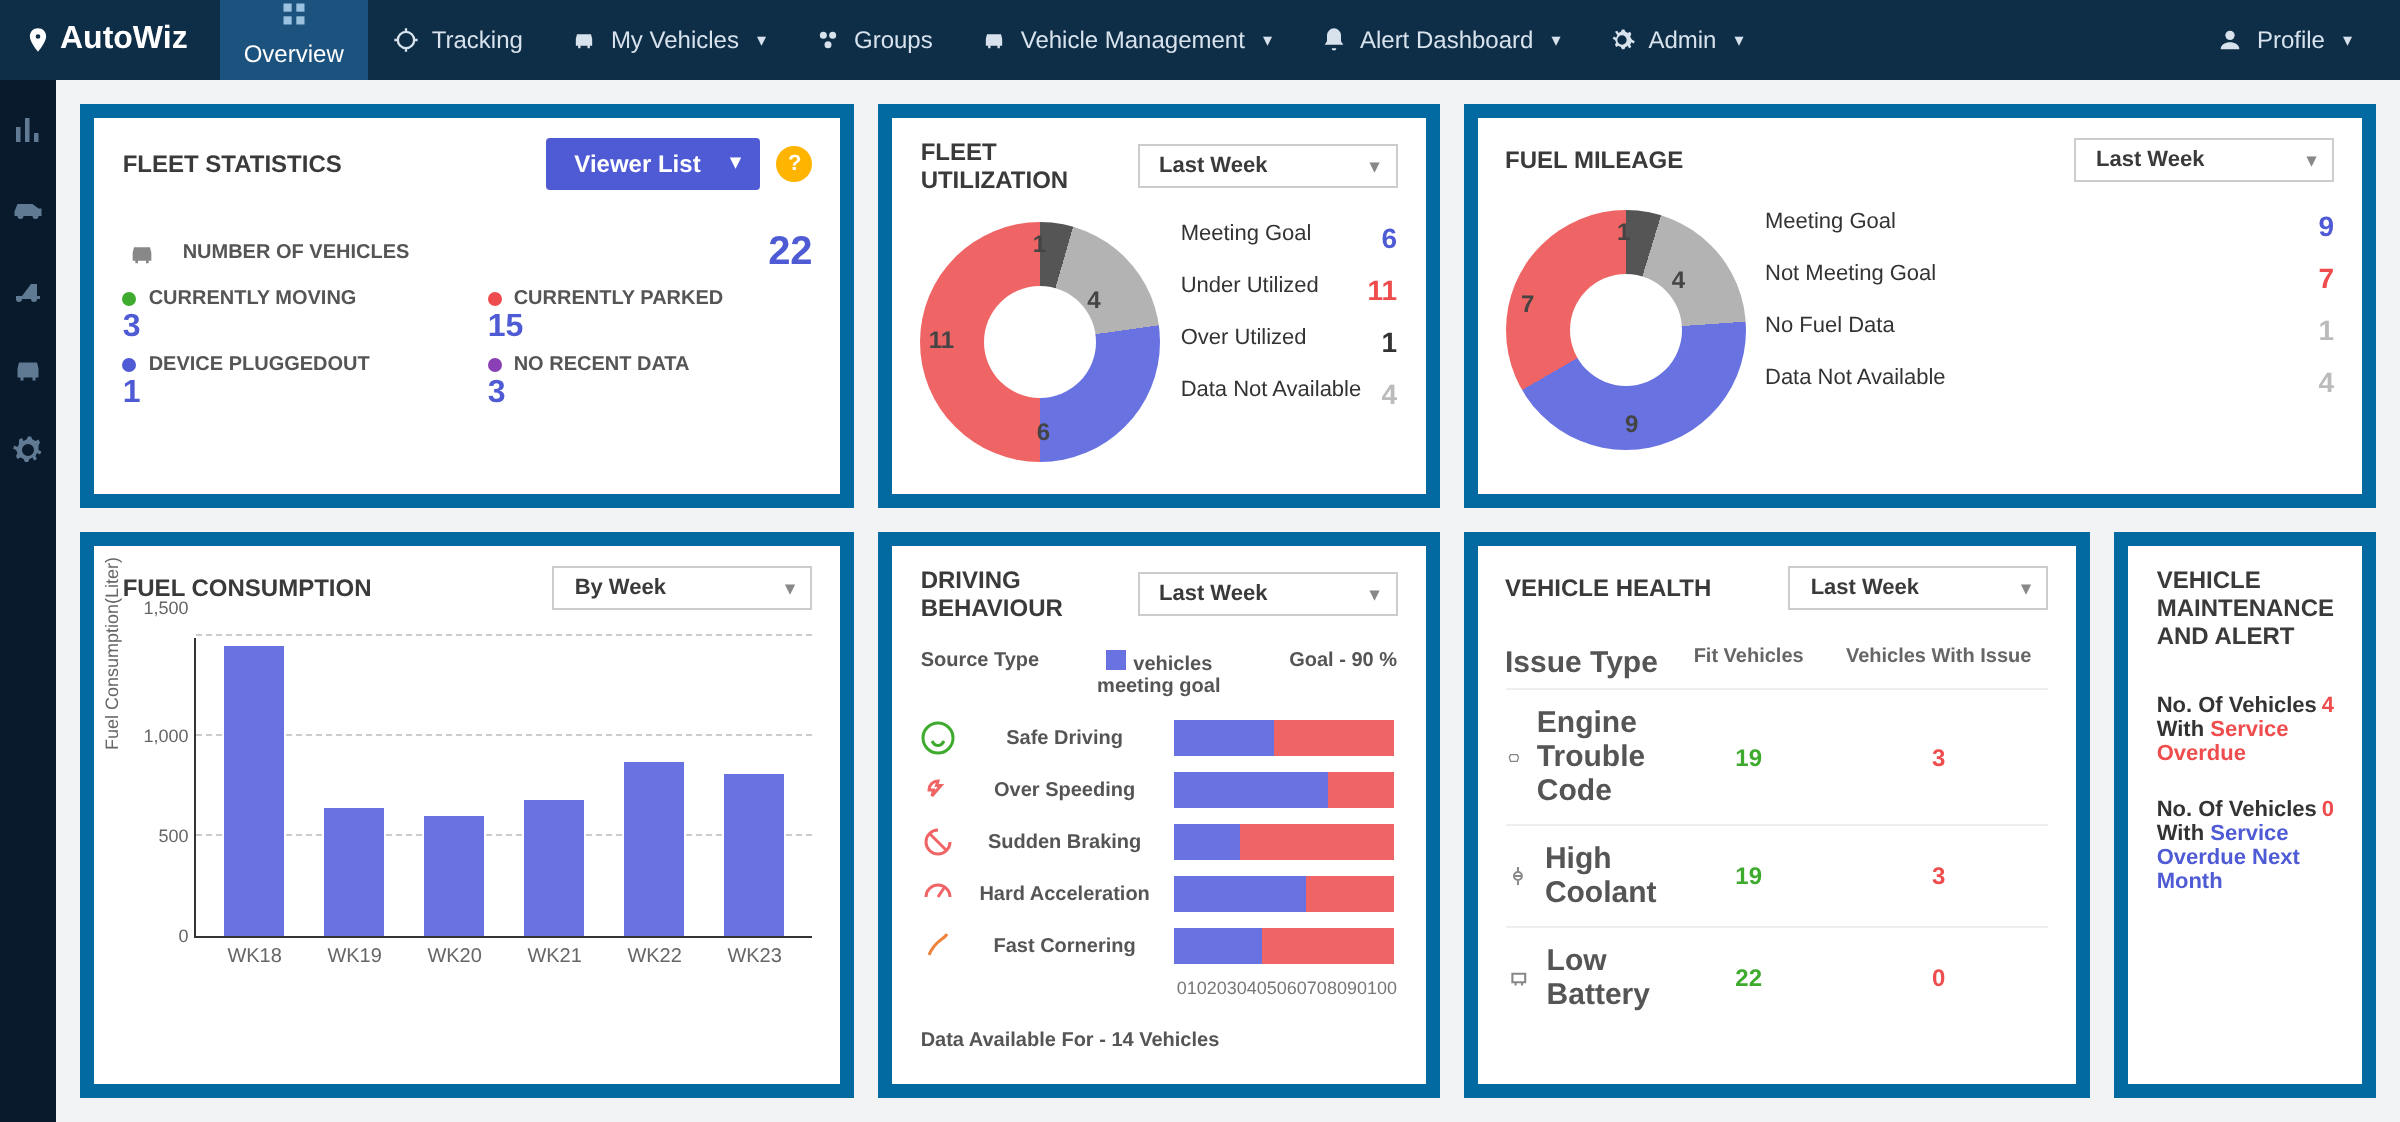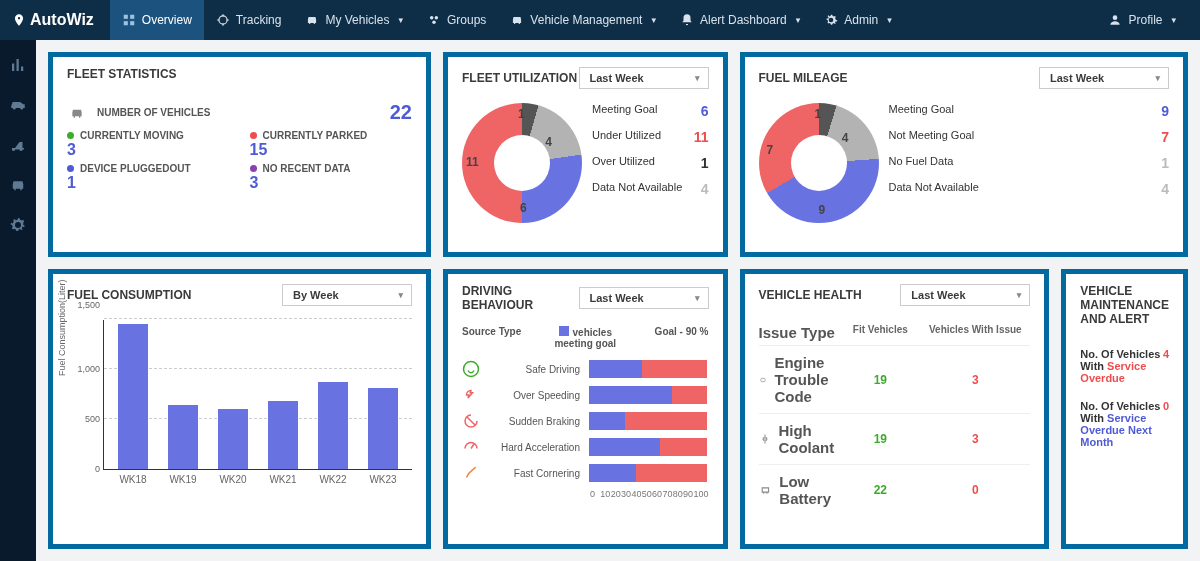--- a/index.html
+++ b/index.html
@@ -1,29 +1,29 @@
 <!DOCTYPE html>
 <html><head>
 <meta charset="utf-8">
 <style>
   * { box-sizing: border-box; margin: 0; padding: 0; }
   body { font-family: Arial, Helvetica, sans-serif; background: #f2f3f5; font-size: 12px; color: #333; width: 1200px; }
   .navbar { background: #0e2d47; color: #fff; display: flex; align-items: center; height: 40px; padding: 0 12px; }
   .brand { font-weight: bold; font-size: 16px; display: flex; align-items: center; gap:4px; }
   .navbar .nav { display: flex; align-items: center; margin-left: 16px; flex:1; }
   .nav-item { padding: 0 12px; height: 40px; display: flex; align-items: center; gap:6px; font-size: 12px; cursor:pointer; color:#d7e2ec; }
-  .nav-item.active { background: #1c527e; color:#fff; }
+  .nav-item.active { background: #1c527e; color:#fff;flex-direction:column; }
   .nav-right { display:flex; align-items:center; }
   .caret::after { content:"▾"; font-size:9px; margin-left:3px; color:#d7e2ec;}
   .ico { width:14px; height:14px; display:inline-block; }
   .wrap { display:flex; }
   .sidebar { width:36px; background:#081a2b; min-height:521px; display:flex; flex-direction:column; align-items:center; padding-top:16px; gap:22px; }
   .sidebar .s-ico { width:18px; height:18px; color:#5f7a92; cursor:pointer; }
   .content { flex:1; padding:12px; display:grid; grid-template-columns: repeat(3, 1fr); gap:12px; }
-  .card { background:#fff; border:5px solid #0369a1; position:relative; }
+  .card { background:#fff; border:7px solid #0369a1; position:relative; }
   .card-header { display:flex; align-items:center; justify-content:space-between; padding:10px 14px; font-weight:bold; font-size:12px; color:#3a3a3a; }
   .card-body { padding: 4px 14px 14px; }
   .select { border:1px solid #ccc; background:#fff; padding:4px 22px 4px 10px; font-size:11px; position:relative; cursor:pointer; min-width:130px; display:inline-flex; align-items:center; justify-content:space-between; }
   .select::after { content:"▾"; font-size:9px; position:absolute; right:8px; color:#888; }
   .btn-primary { background:#4f5bd5; color:#fff; border:none; padding:6px 30px 6px 14px; font-size:12px; font-weight:bold; position:relative; cursor:pointer; border-radius:2px;}
   .btn-primary::after { content:"▾"; position:absolute; right:10px; font-size:10px;}
   .help-badge { width:18px; height:18px; border-radius:50%; background:#ffb400; color:#fff; font-size:11px; font-weight:bold; display:inline-flex; align-items:center; justify-content:center; }
   
   .fs-row { display:flex; align-items:center; padding:6px 0; gap:10px; }
   .fs-label { font-size:10px; font-weight:bold; color:#555; flex:1; display:flex; align-items:center; gap:6px;}
@@ -42,21 +42,21 @@
   .bar-chart { position:relative; height:170px; padding-left:36px; }
   .bar-area { position:relative; height:150px; border-left:1px solid #333; border-bottom:1px solid #333; display:flex; align-items:flex-end; gap:20px; padding:0 14px; }
   .bar { width:30px; background:#6872e0; }
   .xlbl { position:absolute; bottom:-16px; font-size:10px; text-align:center; width:30px; color:#666; }
   .ylbl { position:absolute; left:-36px; font-size:9px; color:#666; width:32px; text-align:right; }
   .grid-line { position:absolute; left:0; right:0; border-top:1px dashed #ccc; }
   .ytitle { position:absolute; left:-10px; top:50%; transform:rotate(-90deg) translateX(30%); transform-origin:left top; font-size:9px; color:#666; white-space:nowrap; }
   
   .db-row { display:flex; align-items:center; gap:8px; margin-bottom:6px; }
   .db-icon { width:18px; height:18px; }
-  .db-label { width:92px; text-align:right; font-size:10px; color:#555; }
+  .db-label { width:92px; text-align:center; font-size:10px; color:#555;font-weight:bold; }
   .db-bar-track { flex:1; height:20px; display:flex; border:1px solid #fff; background:#fff; }
   .db-seg { height:100%; }
   .db-axis { display:flex; margin-left:128px; font-size:9px; color:#777; }
   .db-axis span { flex:1; text-align:left; }
   
   .vh-head { display:flex; font-size:10px; color:#666; font-weight:bold; padding:4px 0; }
   .vh-row { display:flex; align-items:center; padding:8px 0; border-top:1px solid #eee; }
   .vh-col1 { flex: 1.2; display:flex; align-items:center; gap:8px; font-size:15px; color:#555; font-weight:bold;}
   .vh-col2 { width:80px; text-align:center; font-weight:bold; }
   .vh-col3 { width:110px; text-align:center; font-weight:bold; }
@@ -156,20 +156,24 @@
     <svg class="s-ico" viewBox="0 0 24 24" fill="currentColor">
         <path d="M12 8a4 4 0 100 8 4 4 0 000-8zM19 12l2 1-1 2-2-1-1 2 1 2-2 1-1-2-2 1-1 2h-2l-1-2-2-1-2 1-1-2 1-2-1-2-2-1 1-2 2 1 1-2L6 5l2-1 1 2 2-1 1-2h2l1 2 2 1 2-1 1 2-1 2z"></path>
       </svg>
   </div>
 
   <div class="content">
 
     <div class="card">
       <div class="card-header">
         <span>FLEET STATISTICS</span>
+        <div style="display:flex; gap:8px; align-items:center;">
+          <button class="btn-primary">Viewer List</button>
+          <span class="help-badge">?</span>
+        </div>
       </div>
       <div class="card-body">
         <div class="fs-row">
           <svg width="20" height="16" viewBox="0 0 24 24" fill="#888">
               <path d="M5 11l1-4h12l1 4v6h-2v2h-2v-2H9v2H7v-2H5z"></path>
             </svg>
           <span class="fs-label">NUMBER OF VEHICLES</span>
           <span class="fs-big">22</span>
         </div>
         <div class="grid-2">
@@ -393,20 +397,21 @@
             <span>20</span>
             <span>30</span>
             <span>40</span>
             <span>50</span>
             <span>60</span>
             <span>70</span>
             <span>80</span>
             <span>90</span>
             <span>100</span>
           </div>
+        <div style="font-size:10px; font-weight:bold; color:#555; margin-top:16px;">Data Available For - 14 Vehicles</div>
       </div>
     </div>
 
     <div style="display:flex; flex-direction:row; gap:12px;">
 
       <div class="card">
         <div class="card-header">
           <span>VEHICLE HEALTH</span>
           <div class="select">
               <span>Last Week</span>

